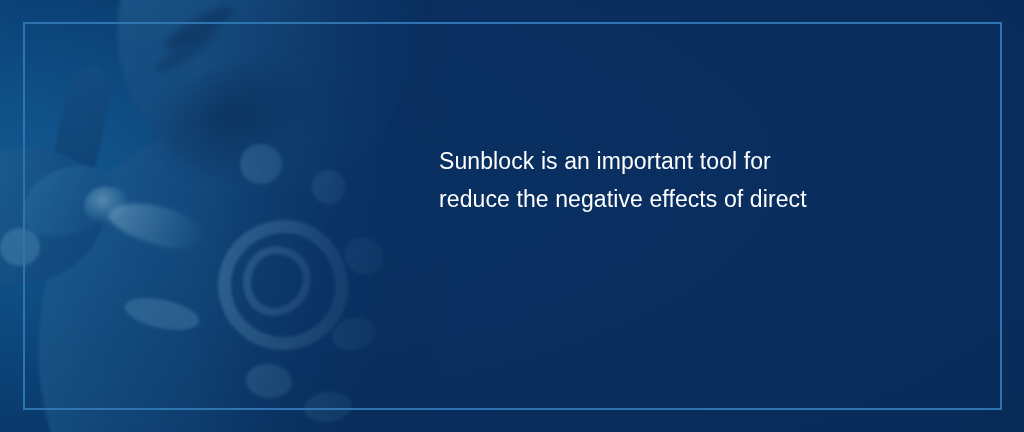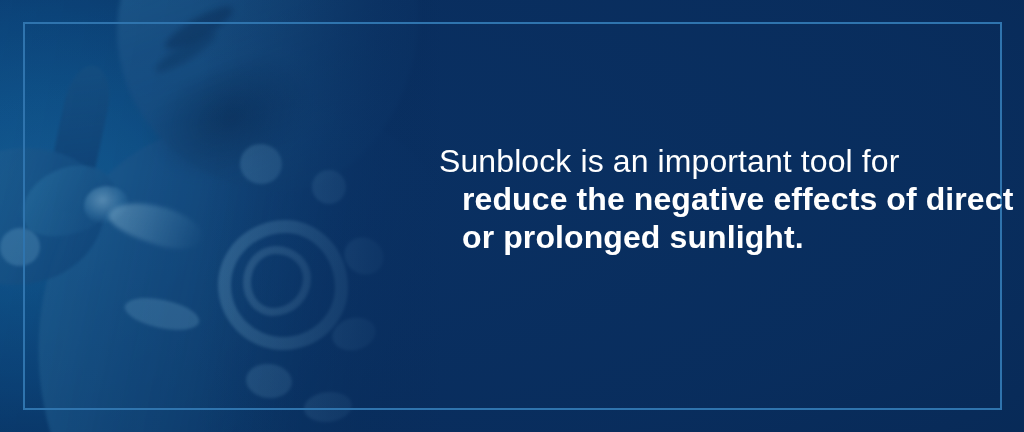--- a/index.html
+++ b/index.html
@@ -236,27 +236,27 @@
     pointer-events: none;
   }
 
   
   .copy {
     position: absolute;
     left: 439px;
     top: 142px;
     width: 540px;
     color: #ffffff;
-    font-size: 32px;
+    font-size: 23px;
     line-height: 38px;
     letter-spacing: 0.1px;
   }
   .copy .ln { display: block; white-space: pre; }
   .copy .light { font-weight: 400; }
-  .copy .bold  { font-weight: 700; margin-left: 23px; }
+  .copy .bold  { font-weight: 400; }
 </style>
 </head>
 <body>
 
 <div id="banner">
 
   <div class="bg-base"></div>
 
   <div class="photo">
     <div class="shoulder"></div>
@@ -287,16 +287,15 @@
     <div class="photo-fade"></div>
   </div>
 
   <div class="vignette"></div>
 
   <div class="frame"></div>
 
   <div class="copy">
     <span class="ln light">Sunblock is an important tool for</span>
     <span class="ln bold">reduce the negative effects of direct</span>
-    <span class="ln bold">or prolonged sunlight.</span>
   </div>
 
 </div>
 
 </body></html>

